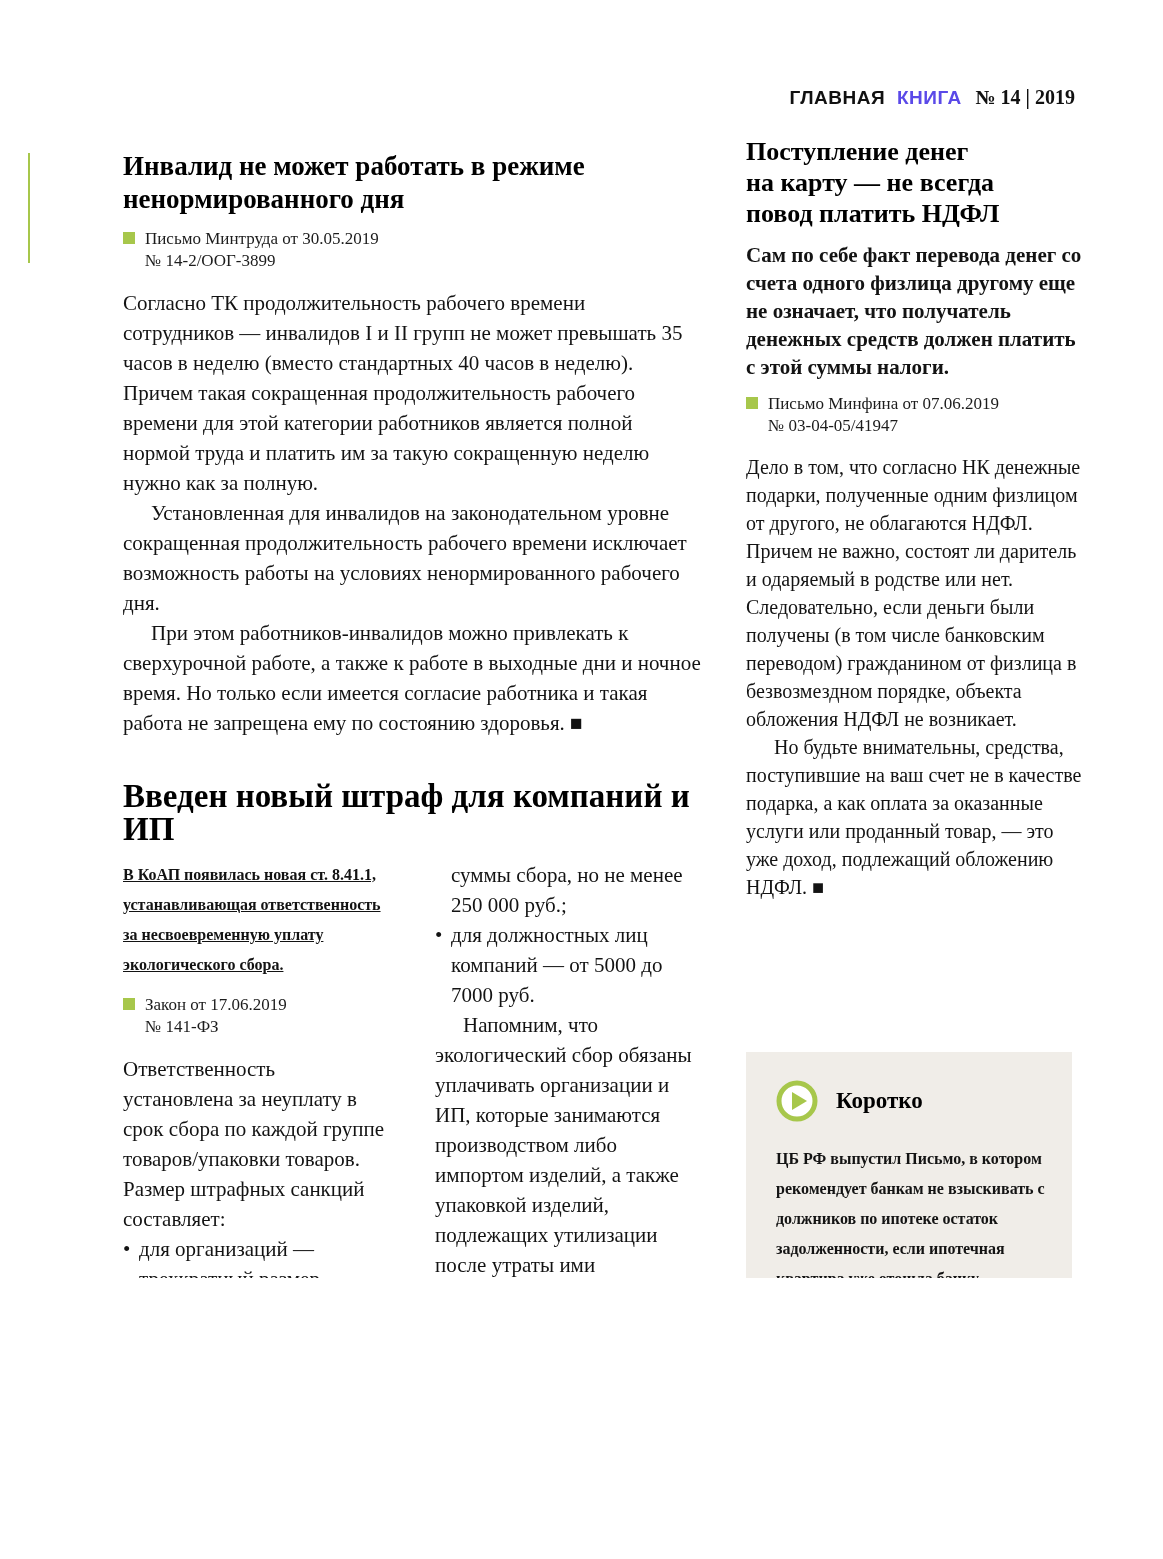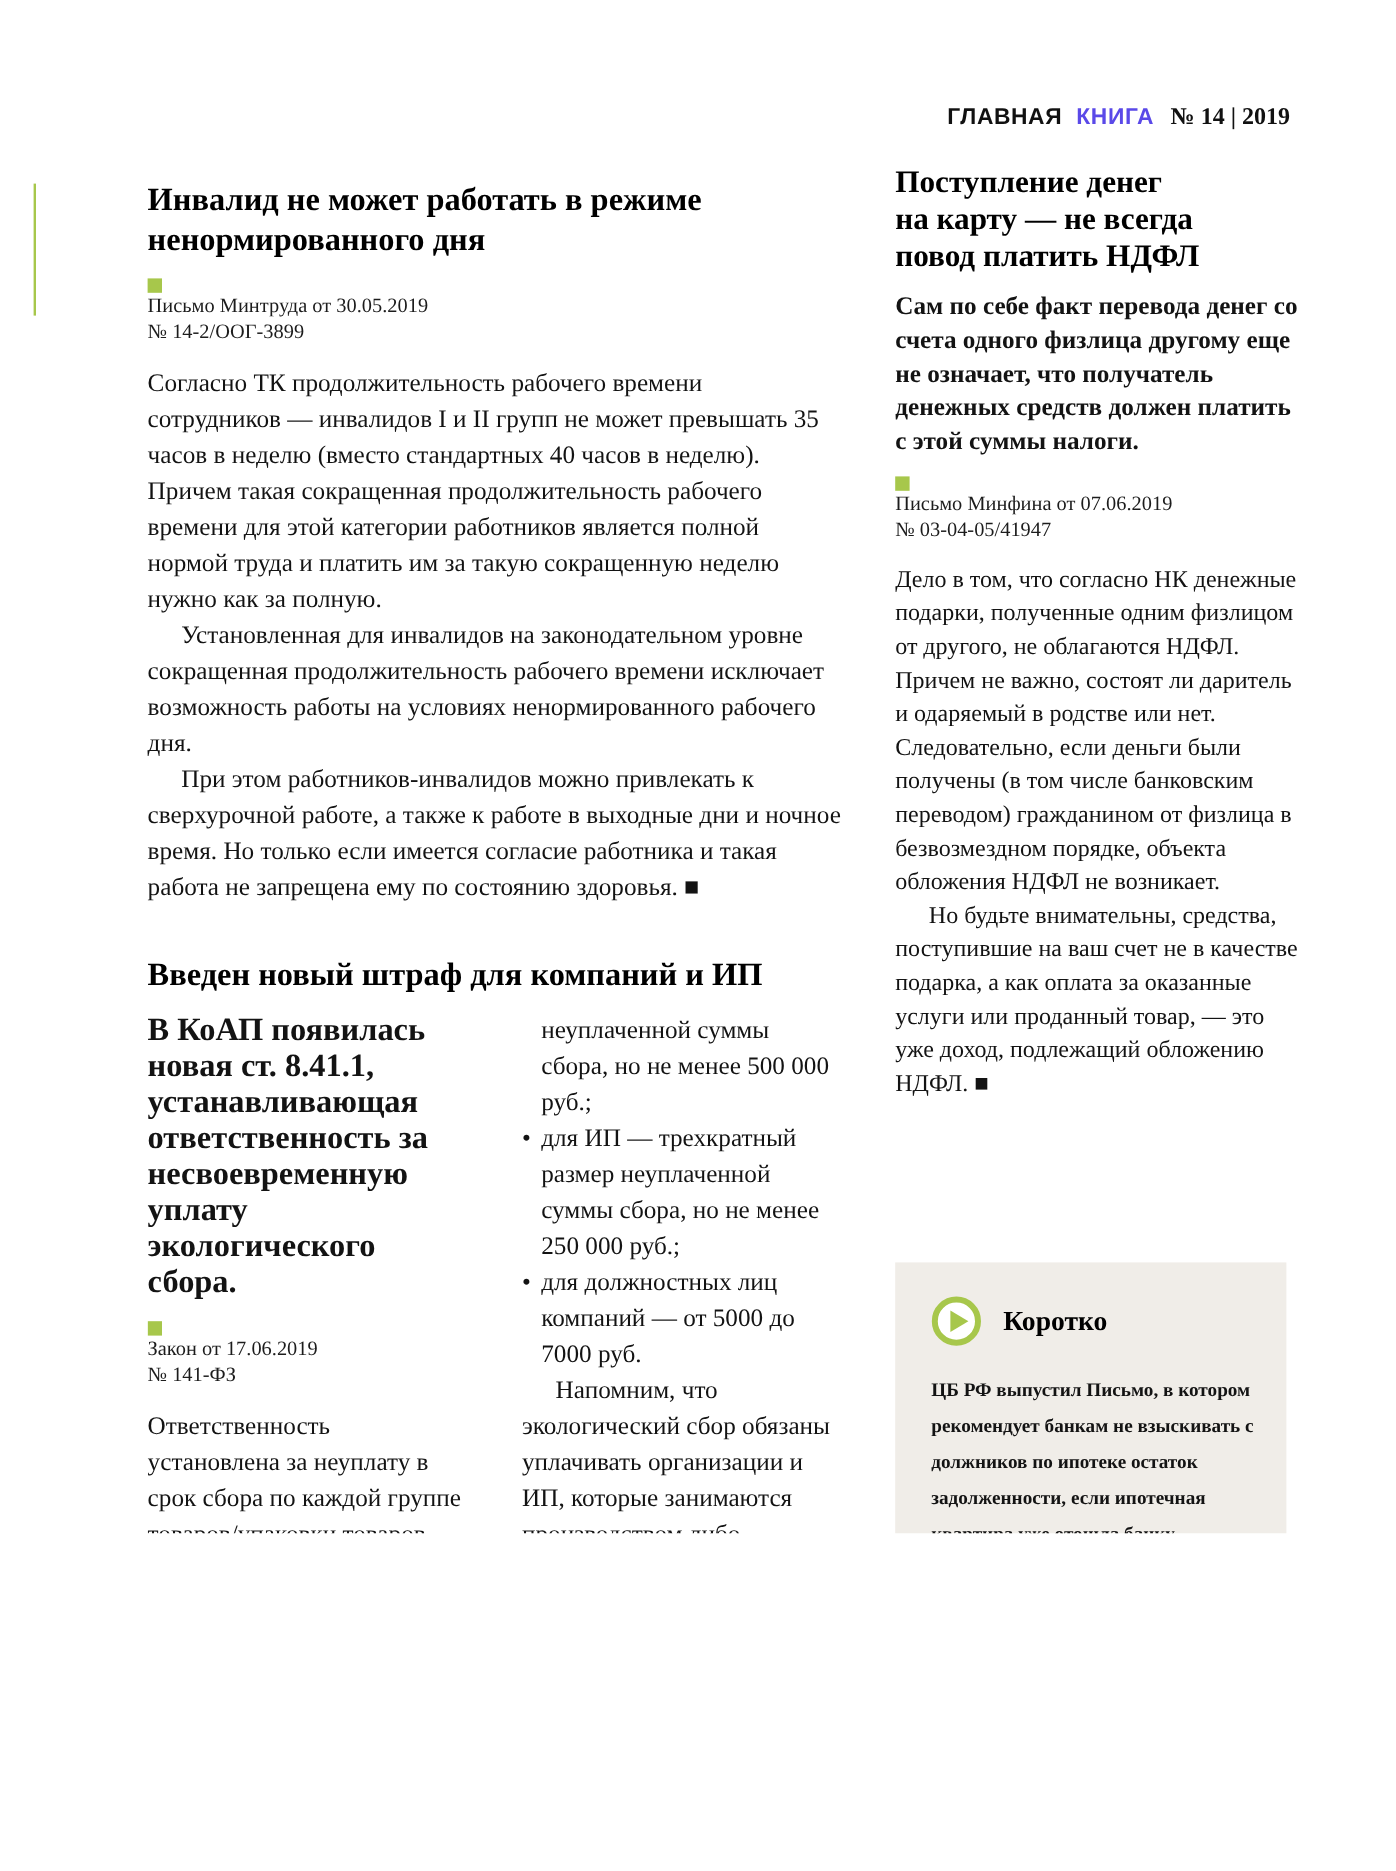--- a/index.html
+++ b/index.html
@@ -21,38 +21,38 @@
     font-weight:bold;font-size:20px;letter-spacing:0;color:#111;margin-left:8px;
   }
   .green-rule{position:absolute;left:28px;top:153px;width:2px;height:110px;background:#a7c74b;}
 
   
   .col-left{position:absolute;left:123px;top:150px;width:578px;}
   .col-right{position:absolute;left:746px;top:136px;width:336px;}
 
   h1,h2{font-family:"Liberation Serif","DejaVu Serif",serif;color:#000;}
   .a-title{font-size:27px;line-height:33px;font-weight:bold;margin:0 0 12px 0;white-space:pre-line;}
-  .a2-title{font-size:27px;line-height:33px;font-weight:bold;margin:42px 0 14px 0;}
+  .a2-title{font-size:33px;line-height:33px;font-weight:bold;margin:42px 0 14px 0;}
   .a3-title{font-size:26px;line-height:31px;font-weight:bold;margin:0 0 12px 0;white-space:pre-line;}
 
   .lead{font-weight:bold;font-size:22px;line-height:29px;margin:0 0 14px 0;white-space:pre-line;}
   .lead3{font-weight:bold;font-size:21px;line-height:28px;margin:0 0 12px 0;}
 
-  .src{display:flex;align-items:flex-start;margin:0 0 16px 0;flex-direction:column;}
+  .src{display:flex;align-items:flex-start;margin:0 0 16px 0;}
   .src .sq{flex:0 0 auto;width:12px;height:12px;background:#a7c74b;margin:4px 10px 0 0;}
   .src .txt{font-size:17px;line-height:22px;color:#1c1c1c;white-space:pre-line;}
 
   .body-p{font-size:21px;line-height:30px;margin:0;text-align:left;}
   .ind{text-indent:28px;}
 
   
   .a2-flow{
     column-count:2;column-gap:46px;column-fill:auto;height:590px;overflow:hidden;
   }
-  .a2-flow .lead2{font-weight:bold;font-size:27px;line-height:30px;margin:0 0 14px 0;}
+  .a2-flow .lead2{font-weight:bold;font-size:16px;line-height:30px;margin:0 0 14px 0;text-decoration:underline;}
   .a2-flow ul{list-style:none;margin:0;padding:0;}
   .a2-flow li{
     position:relative;padding-left:16px;font-size:21px;line-height:30px;
   }
   .a2-flow li::before{content:"\2022";position:absolute;left:0;top:0;}
 
   .a3-body{font-size:20px;line-height:28px;}
 
   
   .box{

